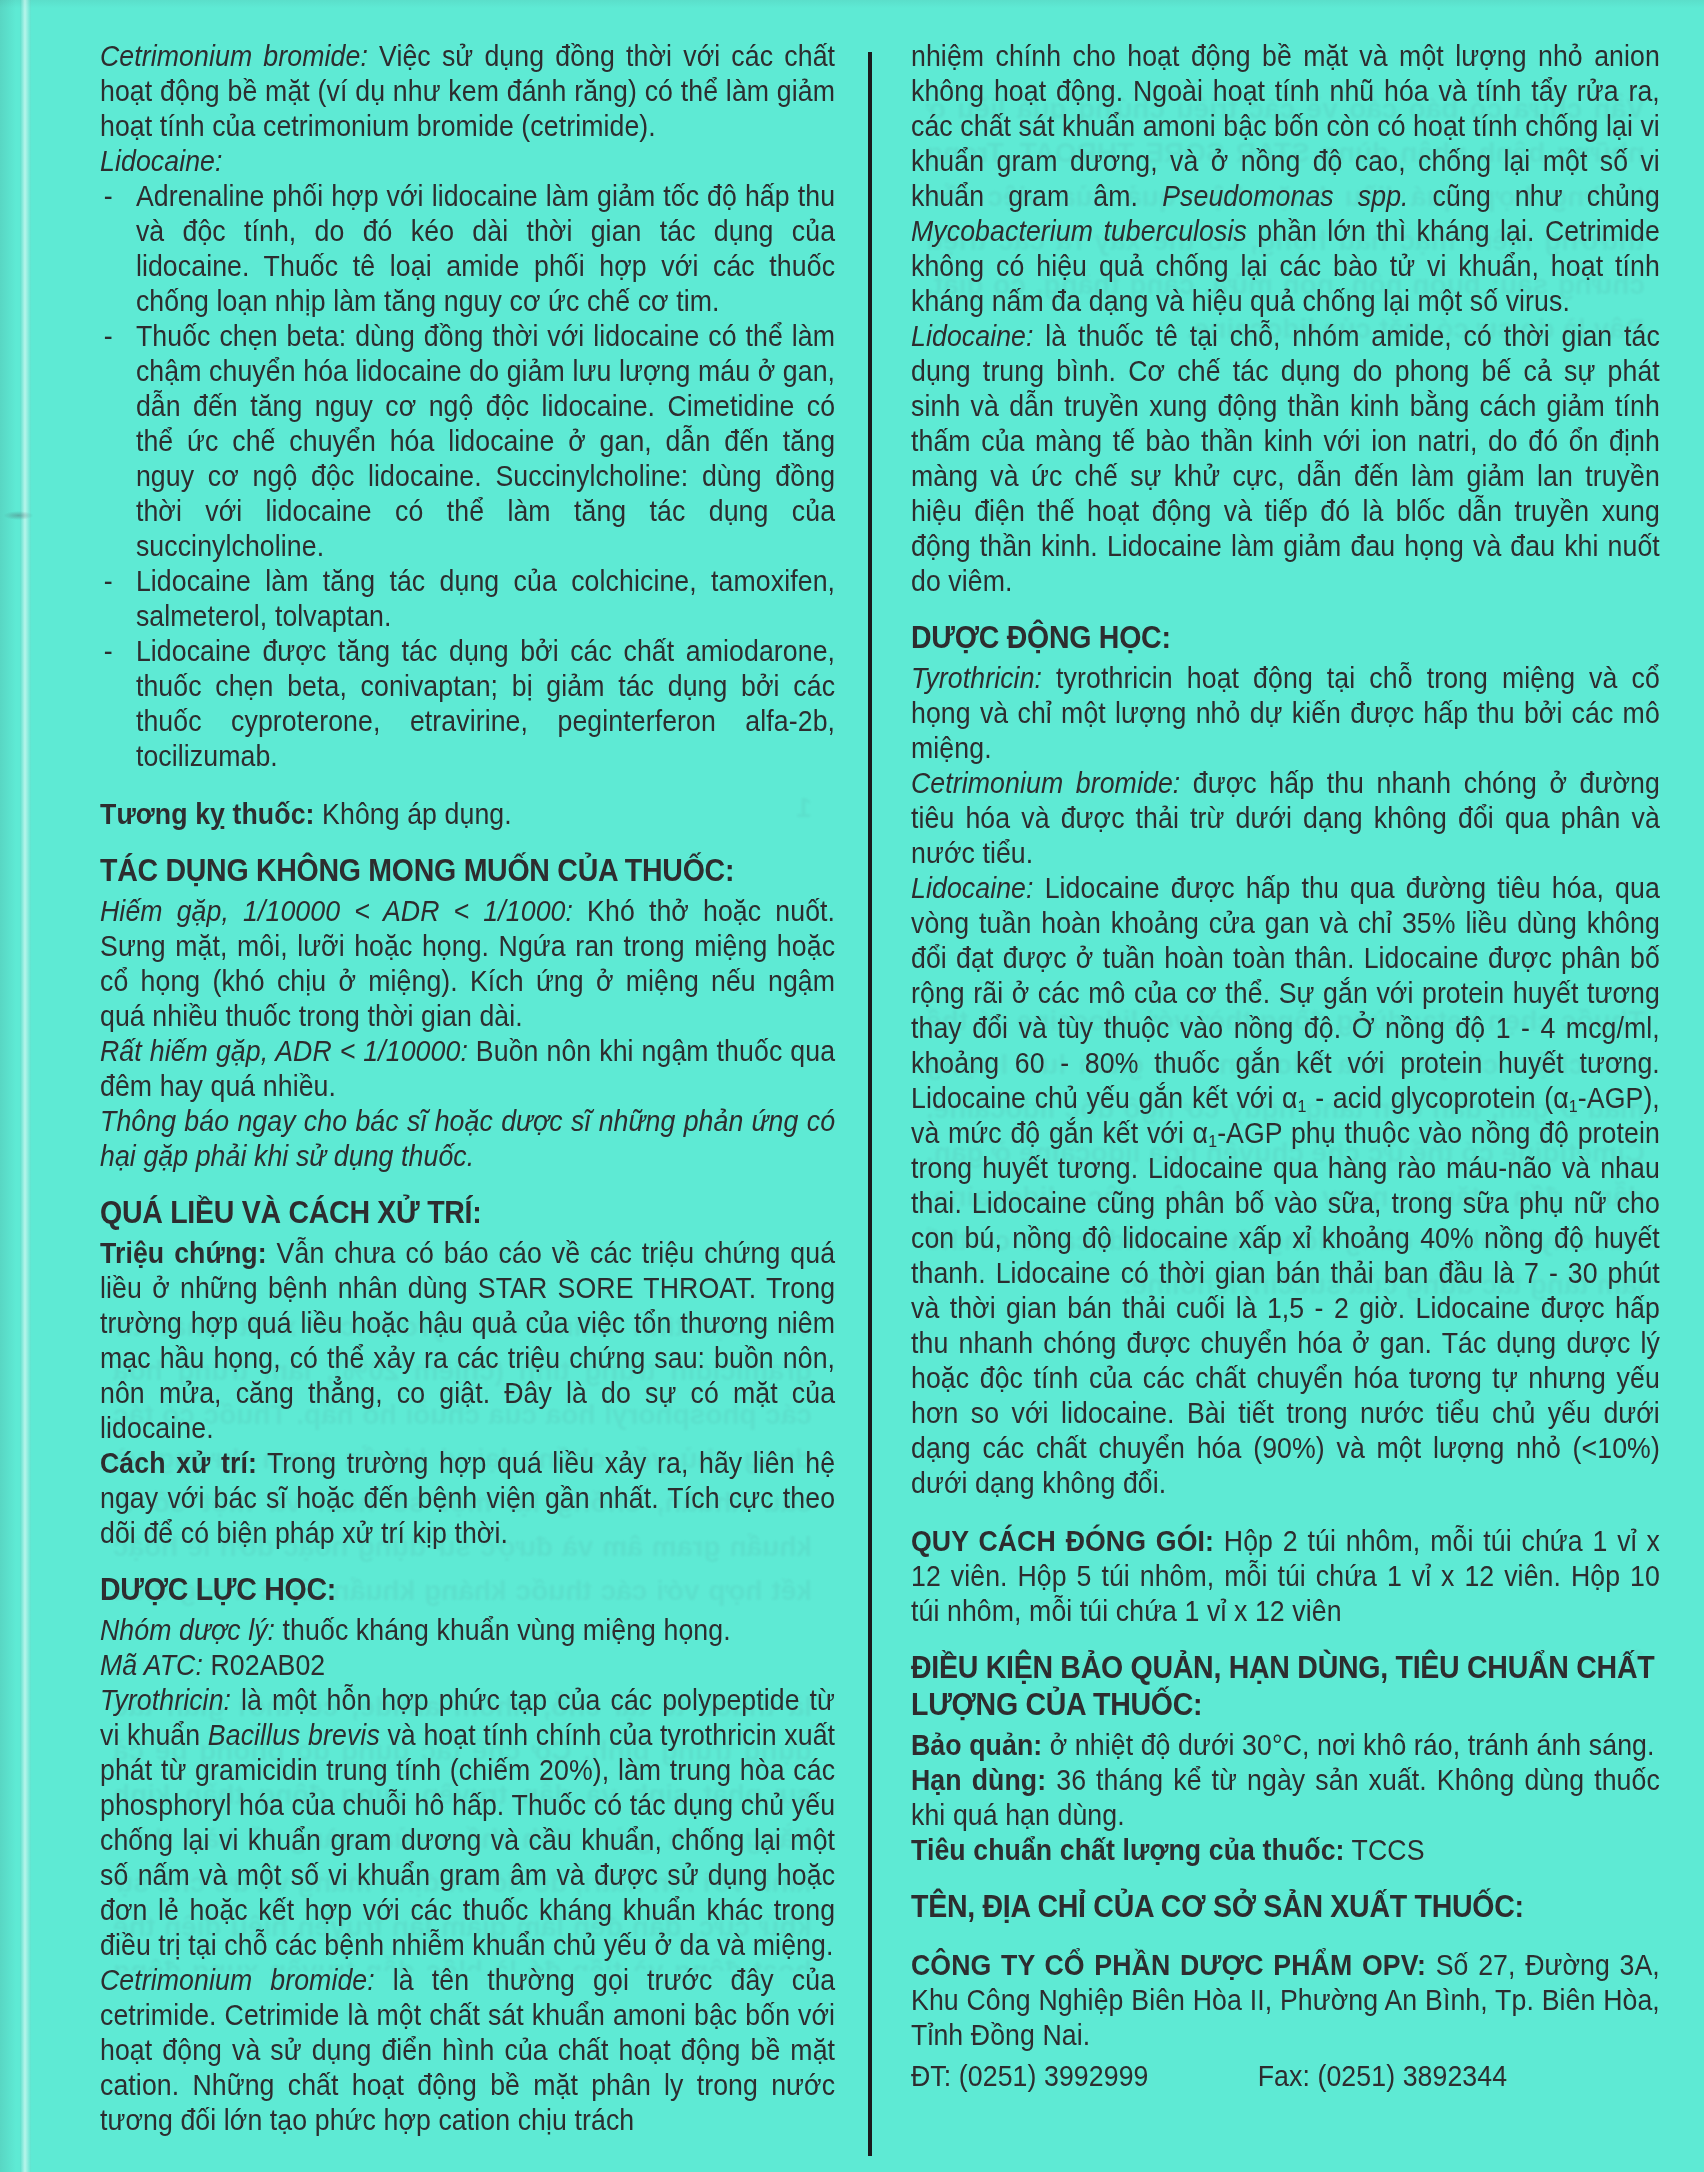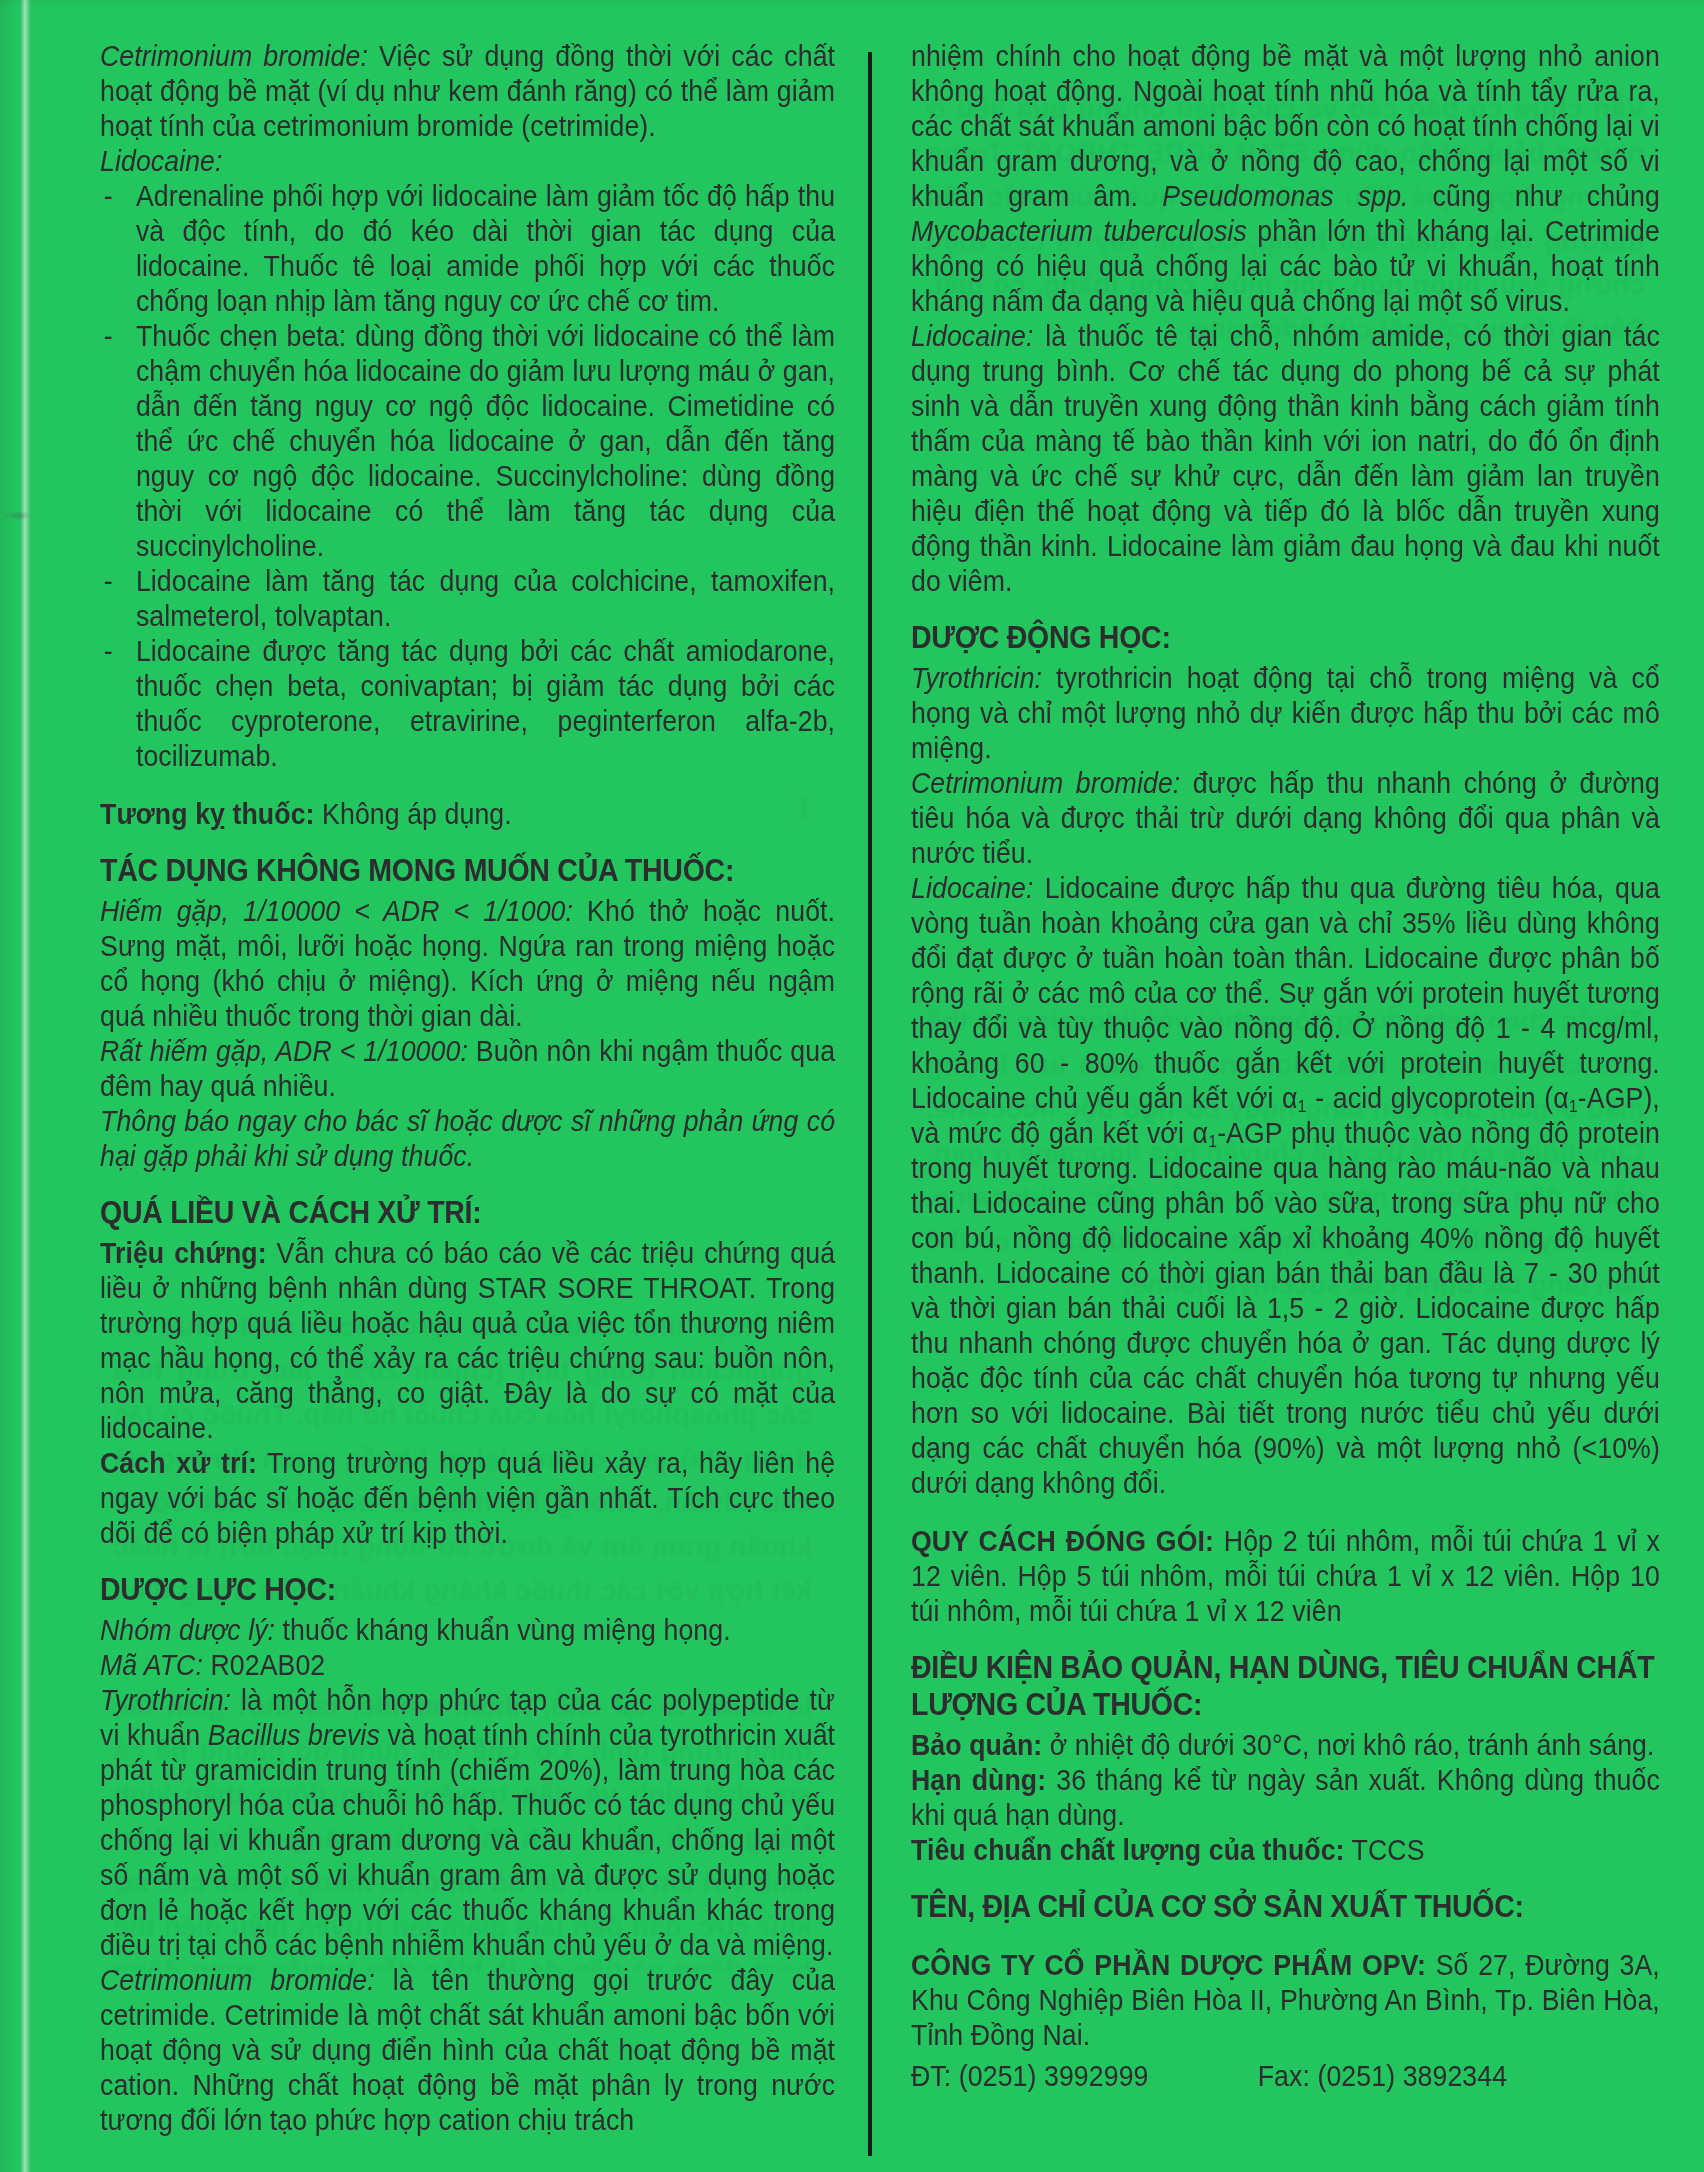--- a/index.html
+++ b/index.html
@@ -66,21 +66,21 @@
     transform:scaleX(-1);
     opacity:0.05;filter:blur(1.3px);
     font-weight:700;font-size:28px;line-height:44px;
     color:#343a46;text-align:justify;
     pointer-events:none;
   }
 </style>
 </head>
 <body>
 
-<div class="page" style="background: #22c55e; color: rgb(45, 45, 47);">
+<div class="page" style="background: #5eead4; color: rgb(45, 45, 47);">
 
   <div class="ghost" style="left:113px;top:786px;width:699px;height:286px;">1</div>
   <div class="ghost" style="left:113px;top:1305px;width:699px;height:313px;"> và hoạt tính chính của tyrothricin xuất phát từ gramicidin trung tính (chiếm 20%), làm trung hòa các phosphoryl hóa của chuỗi hô hấp. Thuốc có tác dụng chủ yếu chống lại vi khuẩn gram dương và cầu khuẩn, chống lại một số nấm và một số vi khuẩn gram âm và được sử dụng hoặc đơn lẻ hoặc kết hợp với các thuốc kháng khuẩn khác trong điều trị tại chỗ các bệnh nhiễm khuẩn chủ yếu ở da và miệng.</div>
   <div class="ghost" style="left:113px;top:1685px;width:699px;height:286px;"> là thuốc tê tại chỗ, nhóm amide, có thời gian tác dụng trung bình. Cơ chế tác dụng do phong bế cả sự phát sinh và dẫn truyền xung động thần kinh bằng cách giảm tính thấm của màng tế bào thần kinh với ion natri, do đó ổn định màng và ức chế sự khử cực, dẫn đến làm giảm lan truyền hiệu điện thế hoạt động và tiếp đó là blốc dẫn truyền xung động thần kinh. Lidocaine làm giảm đau họng và đau khi nuốt do viêm.</div>
   <div class="ghost" style="left:926px;top:87px;width:719px;height:373px;"> Vẫn chưa có báo cáo về các triệu chứng quá liều ở những bệnh nhân dùng STAR SORE THROAT. Trong trường hợp quá liều hoặc hậu quả của việc tổn thương niêm mạc hầu họng, có thể xảy ra các triệu chứng sau: buồn nôn, nôn mửa, căng thẳng, co giật. Đây là do sự có mặt của lidocaine.</div>
   <div class="ghost" style="left:926px;top:999px;width:719px;height:373px;">Thuốc chẹn beta: dùng đồng thời với lidocaine có thể làm chậm chuyển hóa lidocaine do giảm lưu lượng máu ở gan, dẫn đến tăng nguy cơ ngộ độc lidocaine. Cimetidine có thể ức chế chuyển hóa lidocaine ở gan, dẫn đến tăng nguy cơ ngộ độc lidocaine. Succinylcholine: dùng đồng thời với lidocaine có thể làm tăng tác dụng của succinylcholine.</div>
   <div class="ghost" style="left:926px;top:1638px;width:719px;height:346px;">1</div>
 
   <div class="edge-left"></div>
   <div class="edge-top"></div>

